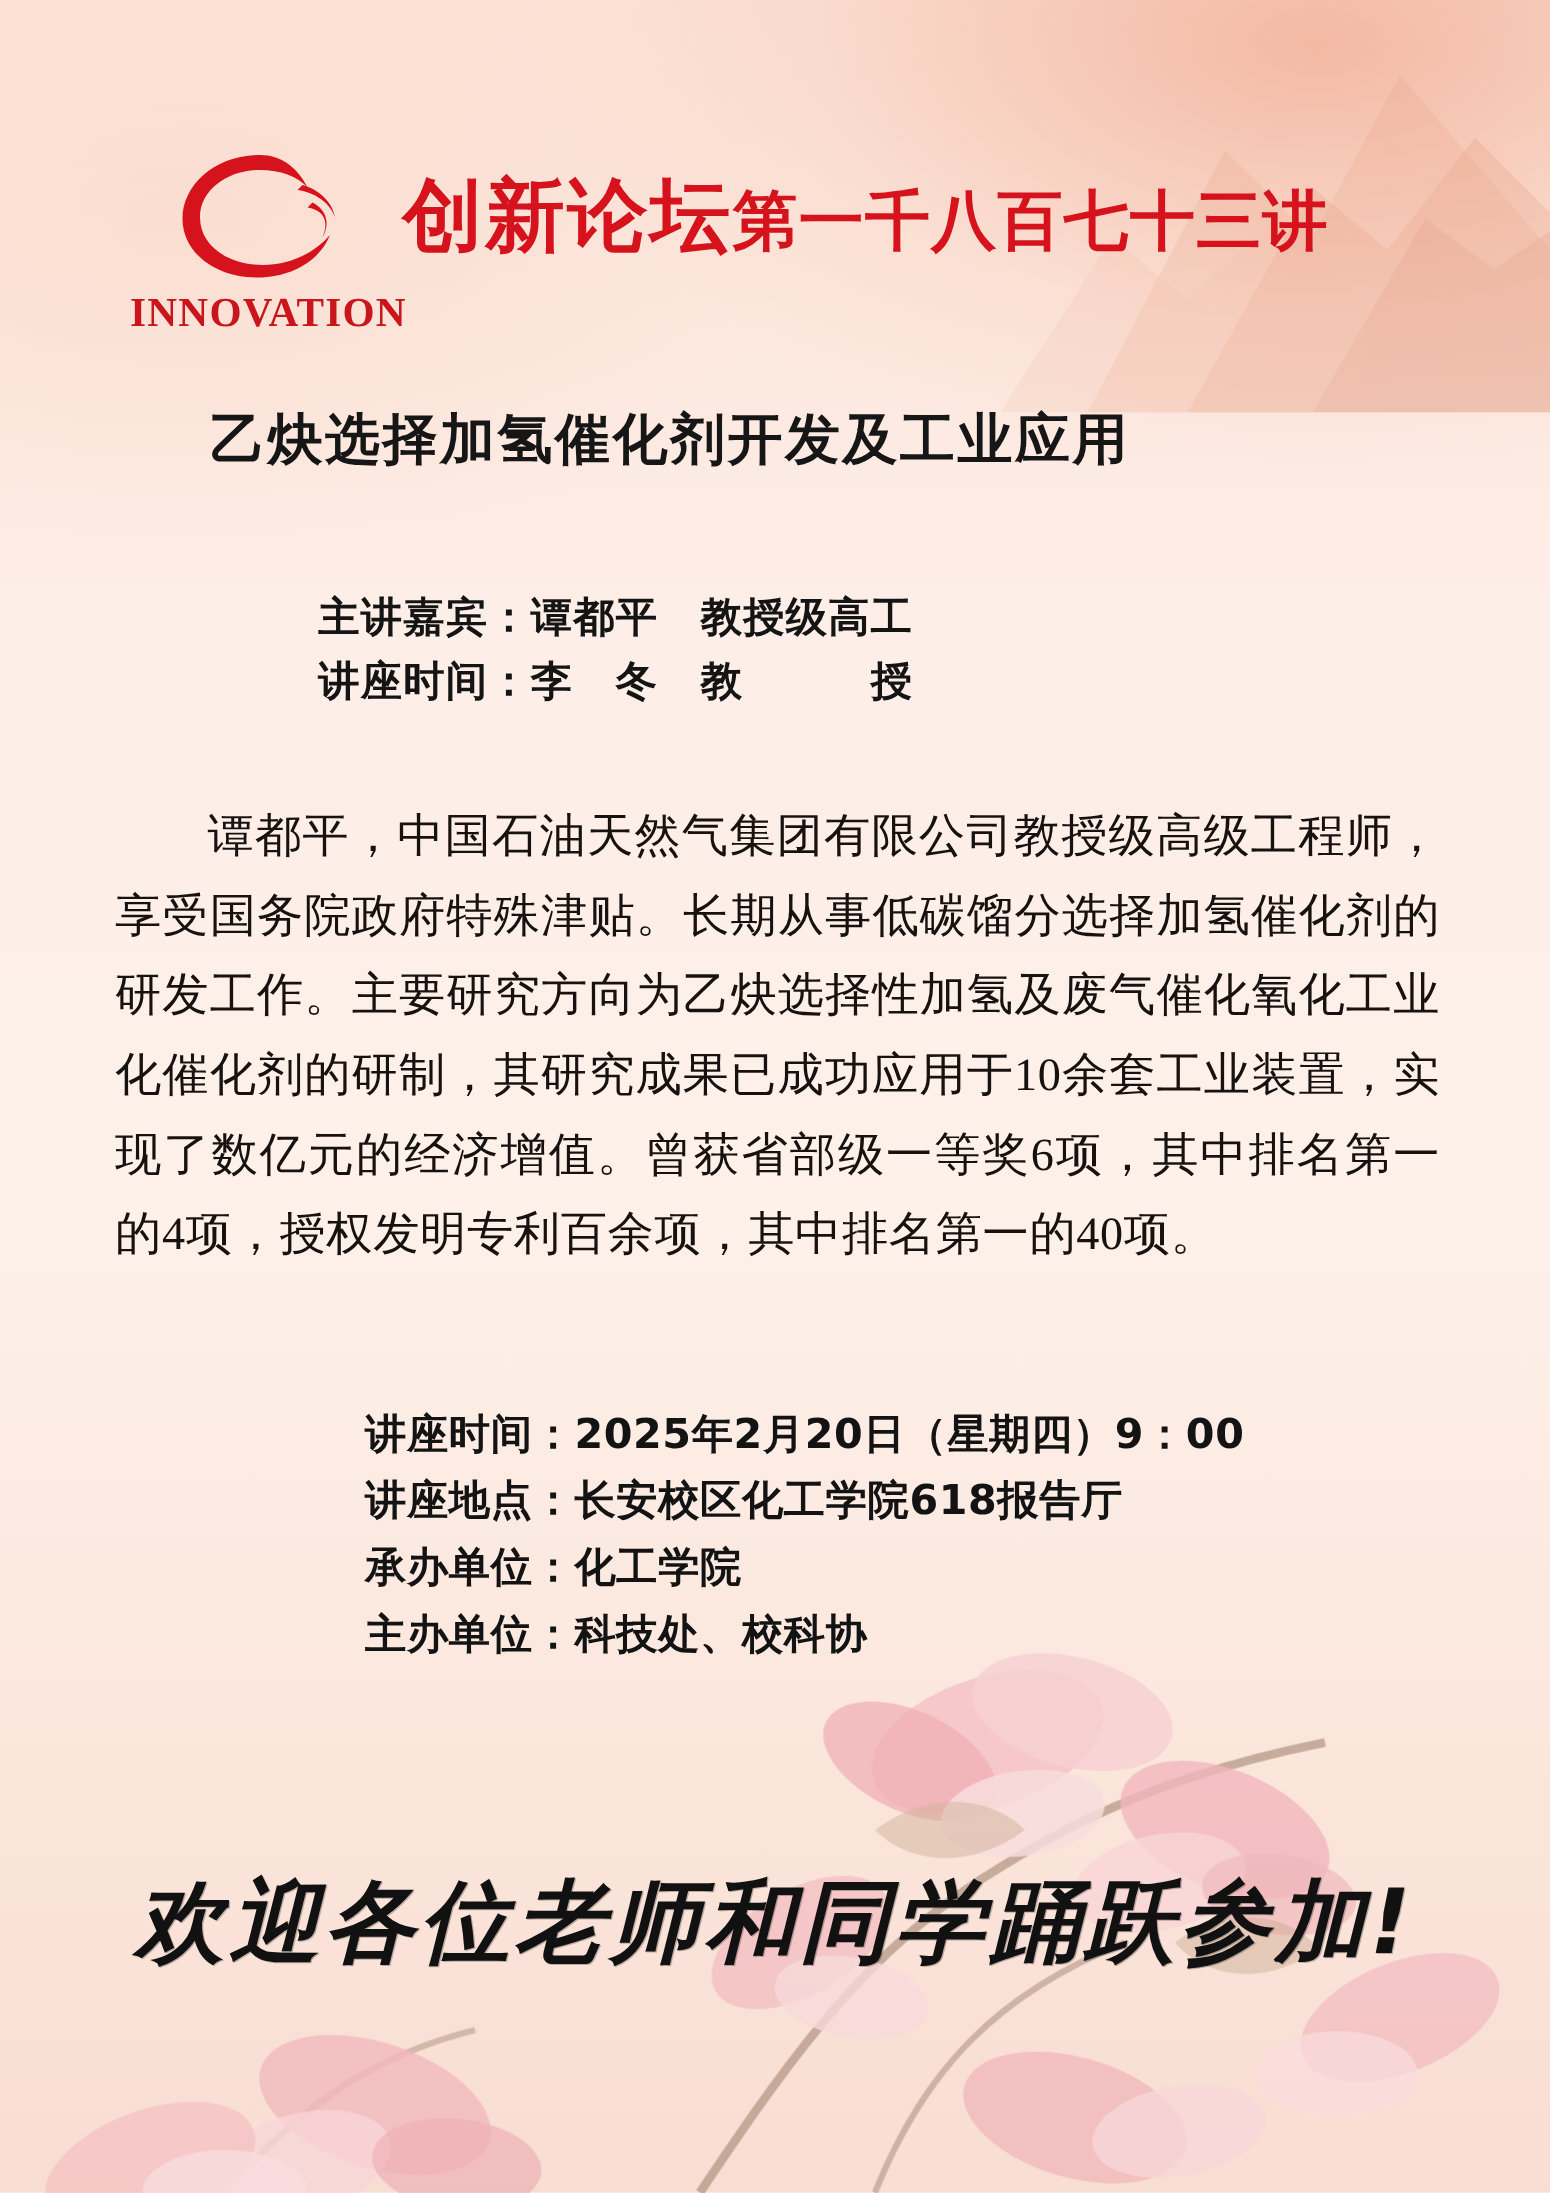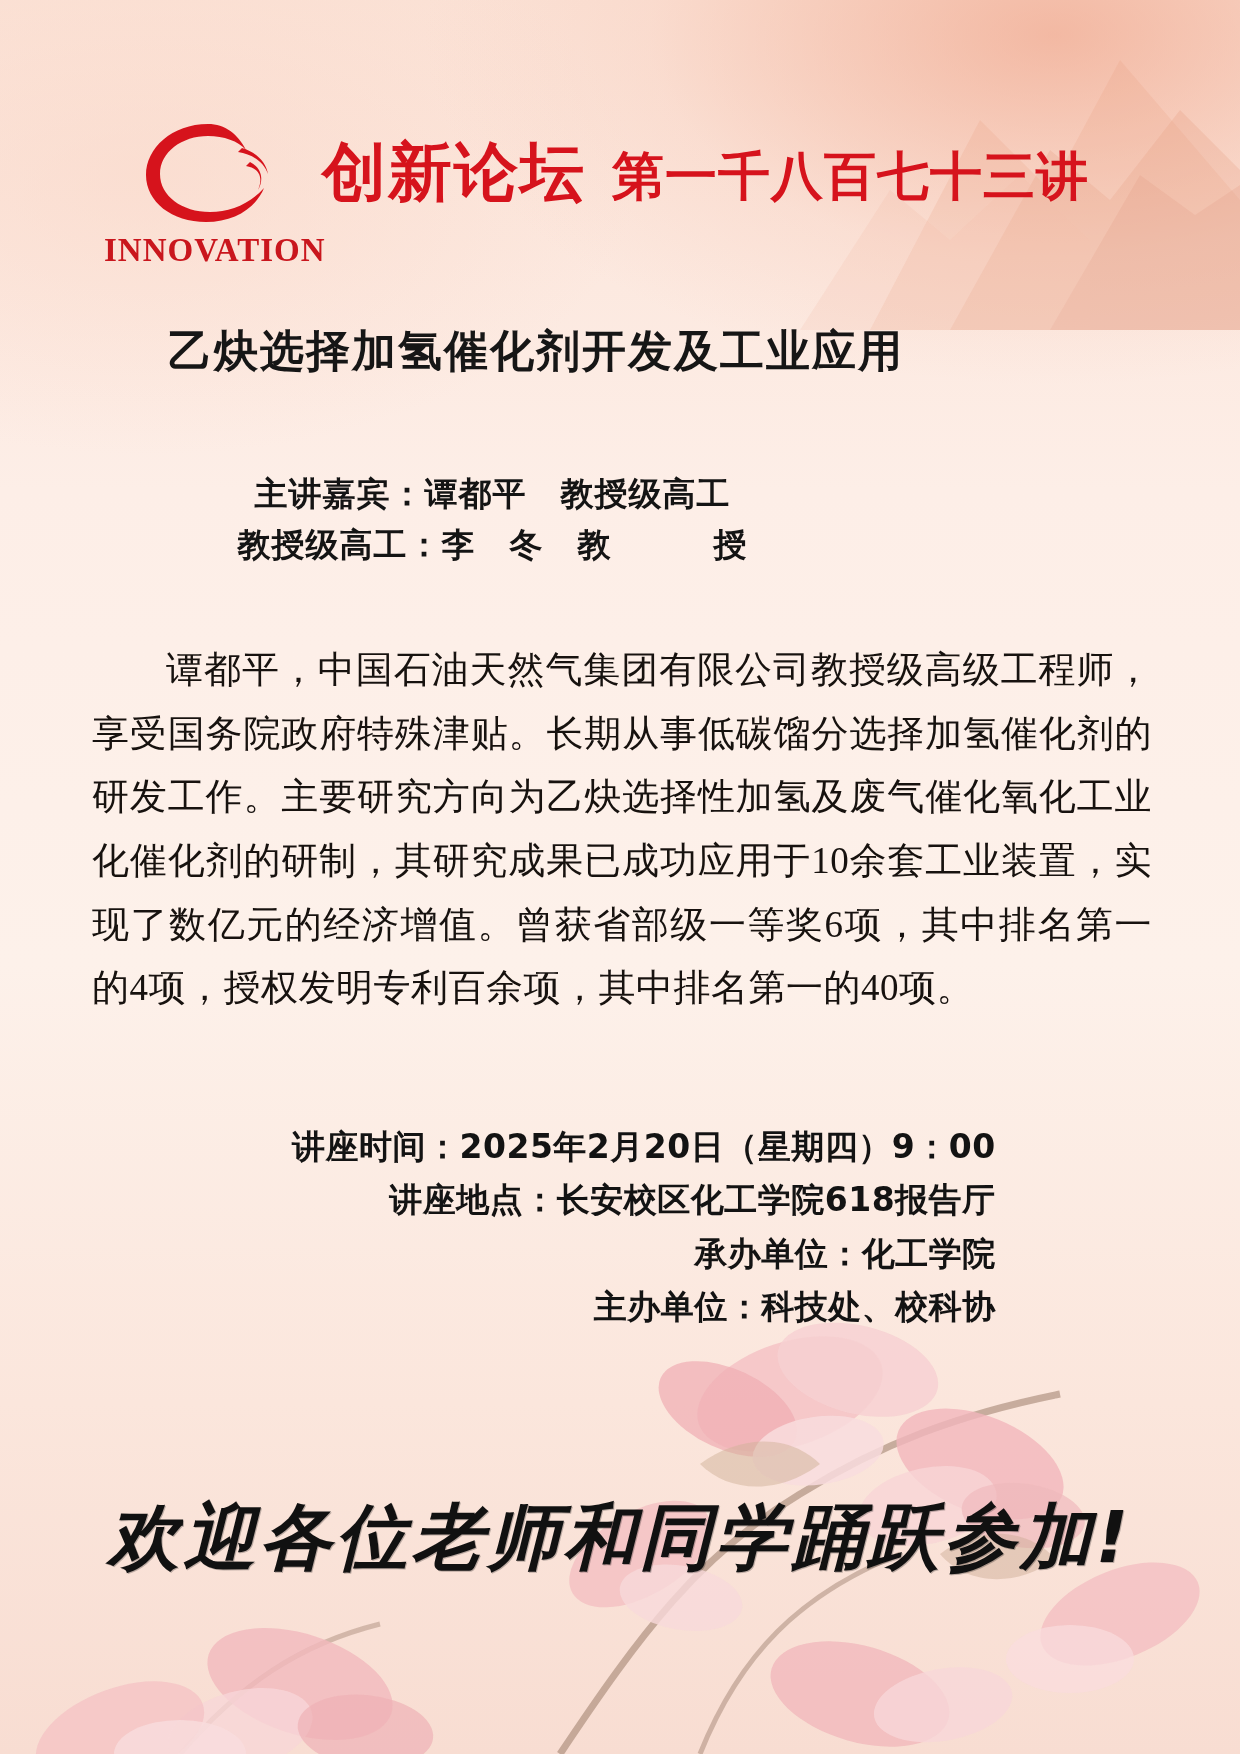--- a/index.html
+++ b/index.html
@@ -86,21 +86,20 @@
     letter-spacing: 2px;
     line-height: 1;
   }
   .forum-session {
     color: #d6131c;
     font-family: "DejaVu Sans", sans-serif;
     font-weight: bold;
     font-size: 52px;
     letter-spacing: 1px;
     line-height: 1;
-    margin-left: 26px;
     padding-bottom: 3px;
   }
 
   
   .lecture-title {
     position: absolute;
     top: 322px;
     left: 0;
     width: 1072px;
     text-align: center;
@@ -148,21 +147,20 @@
     left: 292px;
     font-family: "DejaVu Sans", sans-serif;
     font-weight: bold;
     font-size: 33px;
     line-height: 1.62;
     color: #131313;
     letter-spacing: 0.5px;
   }
   .info-row {
     white-space: nowrap;
-    text-align: right;
   }
 
   
   .slogan {
     position: absolute;
     bottom: 168px;
     left: 0;
     width: 1240px;
     text-align: center;
     color: #111;
@@ -243,21 +241,21 @@
     <div class="forum-titles">
       <div class="forum-name">创新论坛</div>
       <div class="forum-session">第一千八百七十三讲</div>
     </div>
   </div>
 
   <div class="lecture-title">乙炔选择加氢催化剂开发及工业应用</div>
 
   <div class="people">
     <div>主讲嘉宾：谭都平　教授级高工</div>
-    <div>教授级高工：李　冬　教　　　授</div>
+    <div>讲座时间：李　冬　教　　　授</div>
   </div>
 
   <div class="bio">谭都平，中国石油天然气集团有限公司教授级高级工程师，享受国务院政府特殊津贴。长期从事低碳馏分选择加氢催化剂的研发工作。主要研究方向为乙炔选择性加氢及废气催化氧化工业化催化剂的研制，其研究成果已成功应用于10余套工业装置，实现了数亿元的经济增值。曾获省部级一等奖6项，其中排名第一的4项，授权发明专利百余项，其中排名第一的40项。</div>
 
   <div class="info">
     <div class="info-row">讲座时间：2025年2月20日（星期四）9：00</div>
     <div class="info-row">讲座地点：长安校区化工学院618报告厅</div>
     <div class="info-row">承办单位：化工学院</div>
     <div class="info-row">主办单位：科技处、校科协</div>
   </div>

